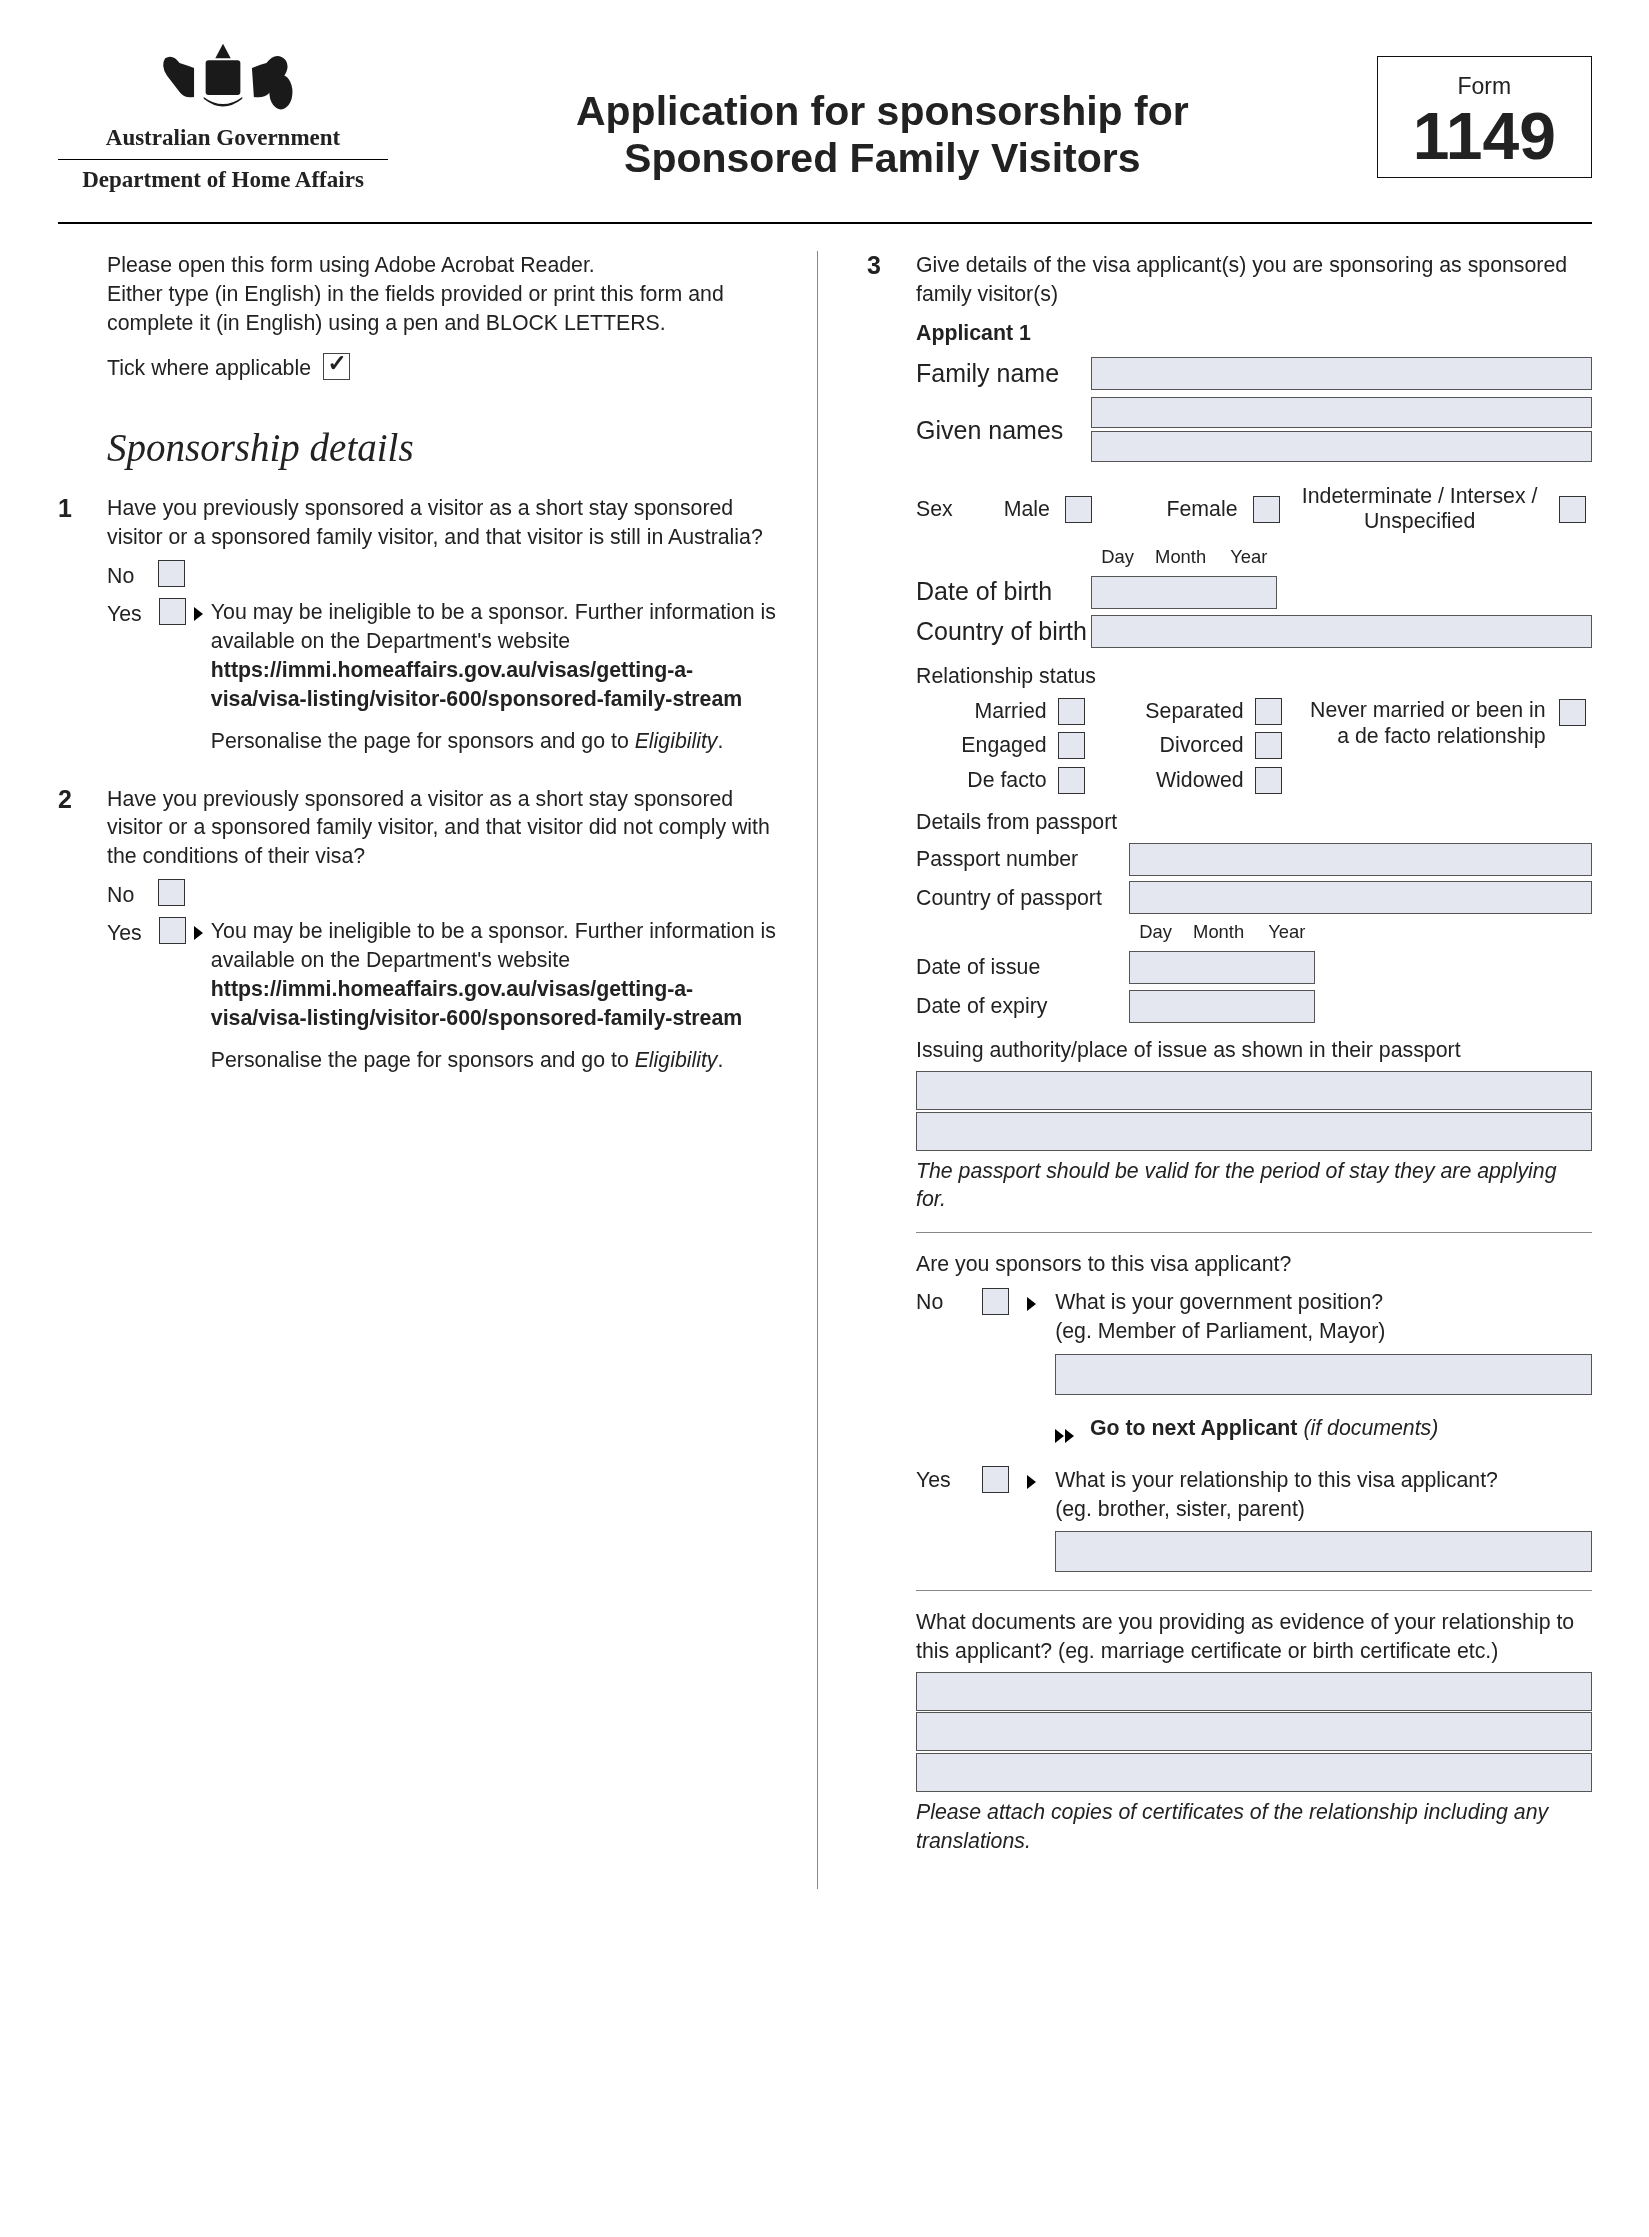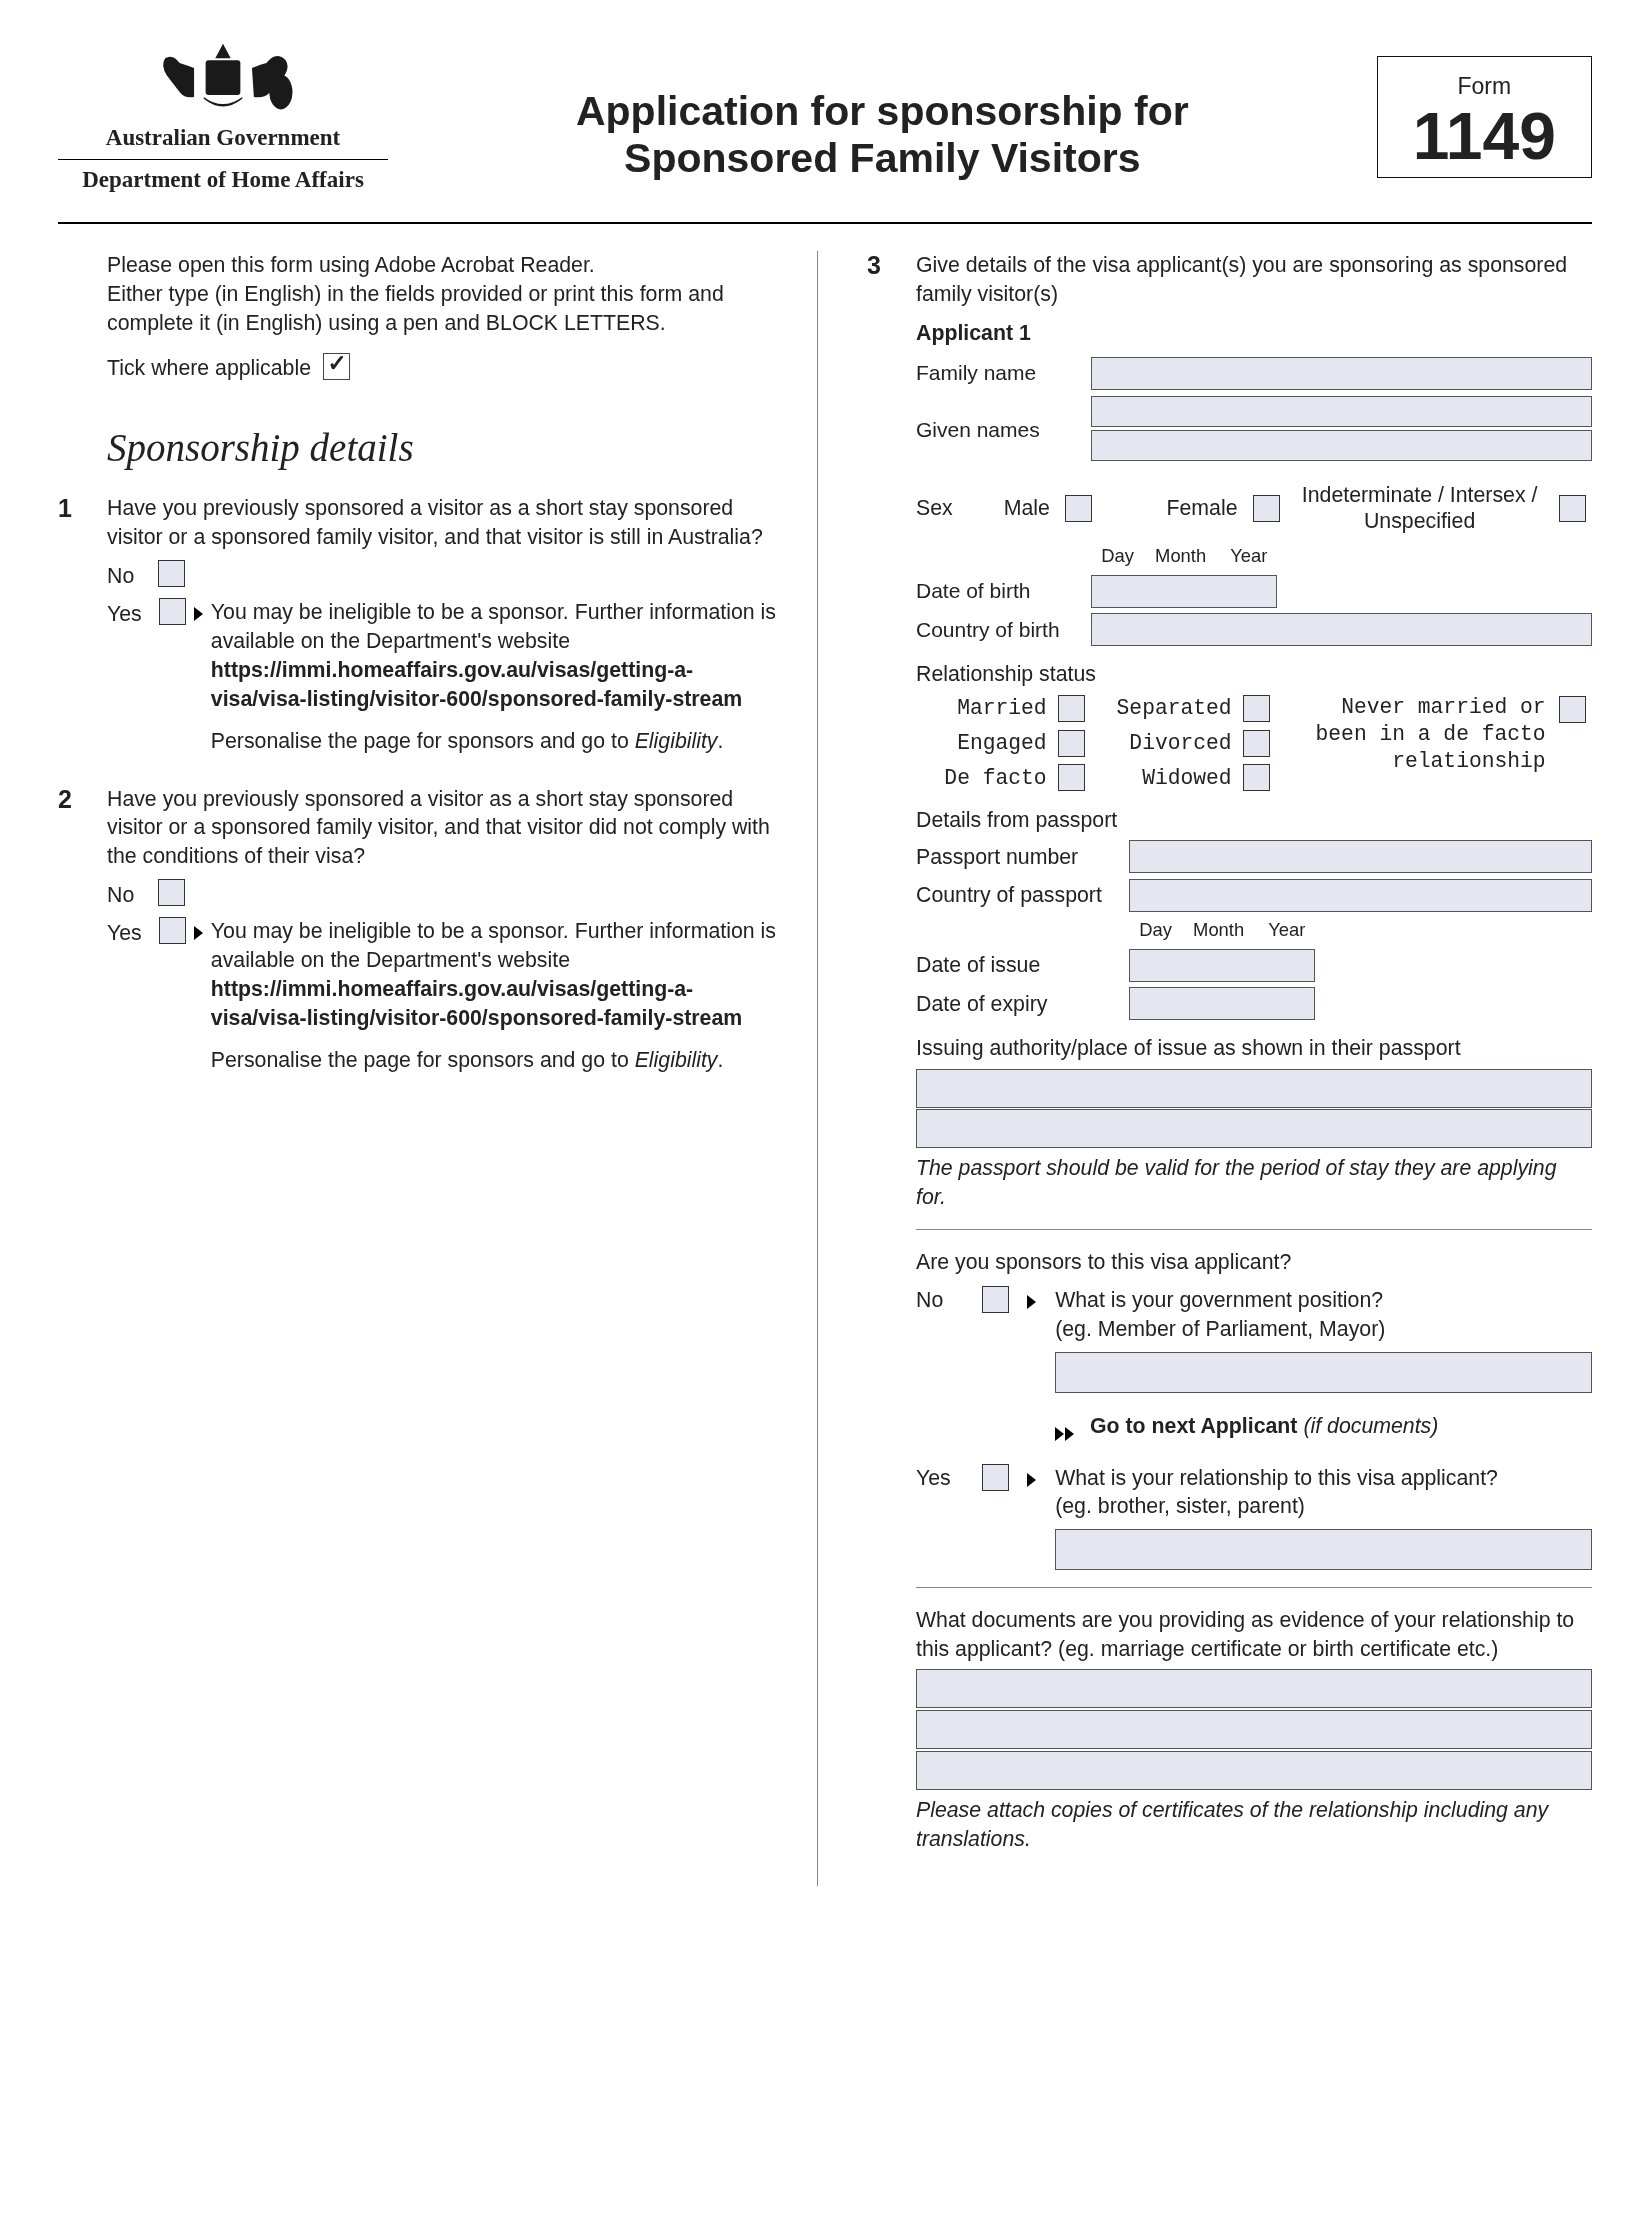--- a/index.html
+++ b/index.html
@@ -158,21 +158,21 @@
   .yes-detail .text { flex:1; }
   .link { font-weight: bold; word-break: break-word; }
   i.em { font-style: italic; }
   .field-row {
     display: flex;
     align-items: center;
     margin: 5.8px 0;
   }
   .field-row .lbl {
     width: 175px;
-    font-size: 21px;
+    font-size: 25px;
     flex-shrink: 0;
   }
   .field-row .lbl-w {
     width: 213px;
     font-size: 21.3px;
     flex-shrink: 0;
   }
   .txtbox {
     flex: 1;
     height: 31px;
@@ -184,24 +184,23 @@
     display: flex;
     align-items: center;
     gap: 9.7px;
     margin: 19.4px 0 9.7px 0;
     font-size: 21.3px;
   }
   .sex-row .col3 { flex:1; text-align: right; }
   .sub-h { font-size: 21.3px; margin: 13.6px 0 5.8px 0; }
   .rel-grid {
     display: flex;
-    gap: 10px;
+    gap: 22px;
     font-size: 21.3px;
     margin-bottom: 13.6px;
-    font-family: Liberation Mono, monospace;
   }
   .rel-col { display:flex; flex-direction:column; gap:5.8px; align-items:flex-end; }
   .rel-col .rel-item { display:flex; align-items:center; gap:5.8px; }
   .rel-col3 { flex:1; text-align:left; }
   .hr2 {
     border-top: 1px solid #888;
     margin: 17.5px 0;
   }
   .note {
     font-style: italic;

